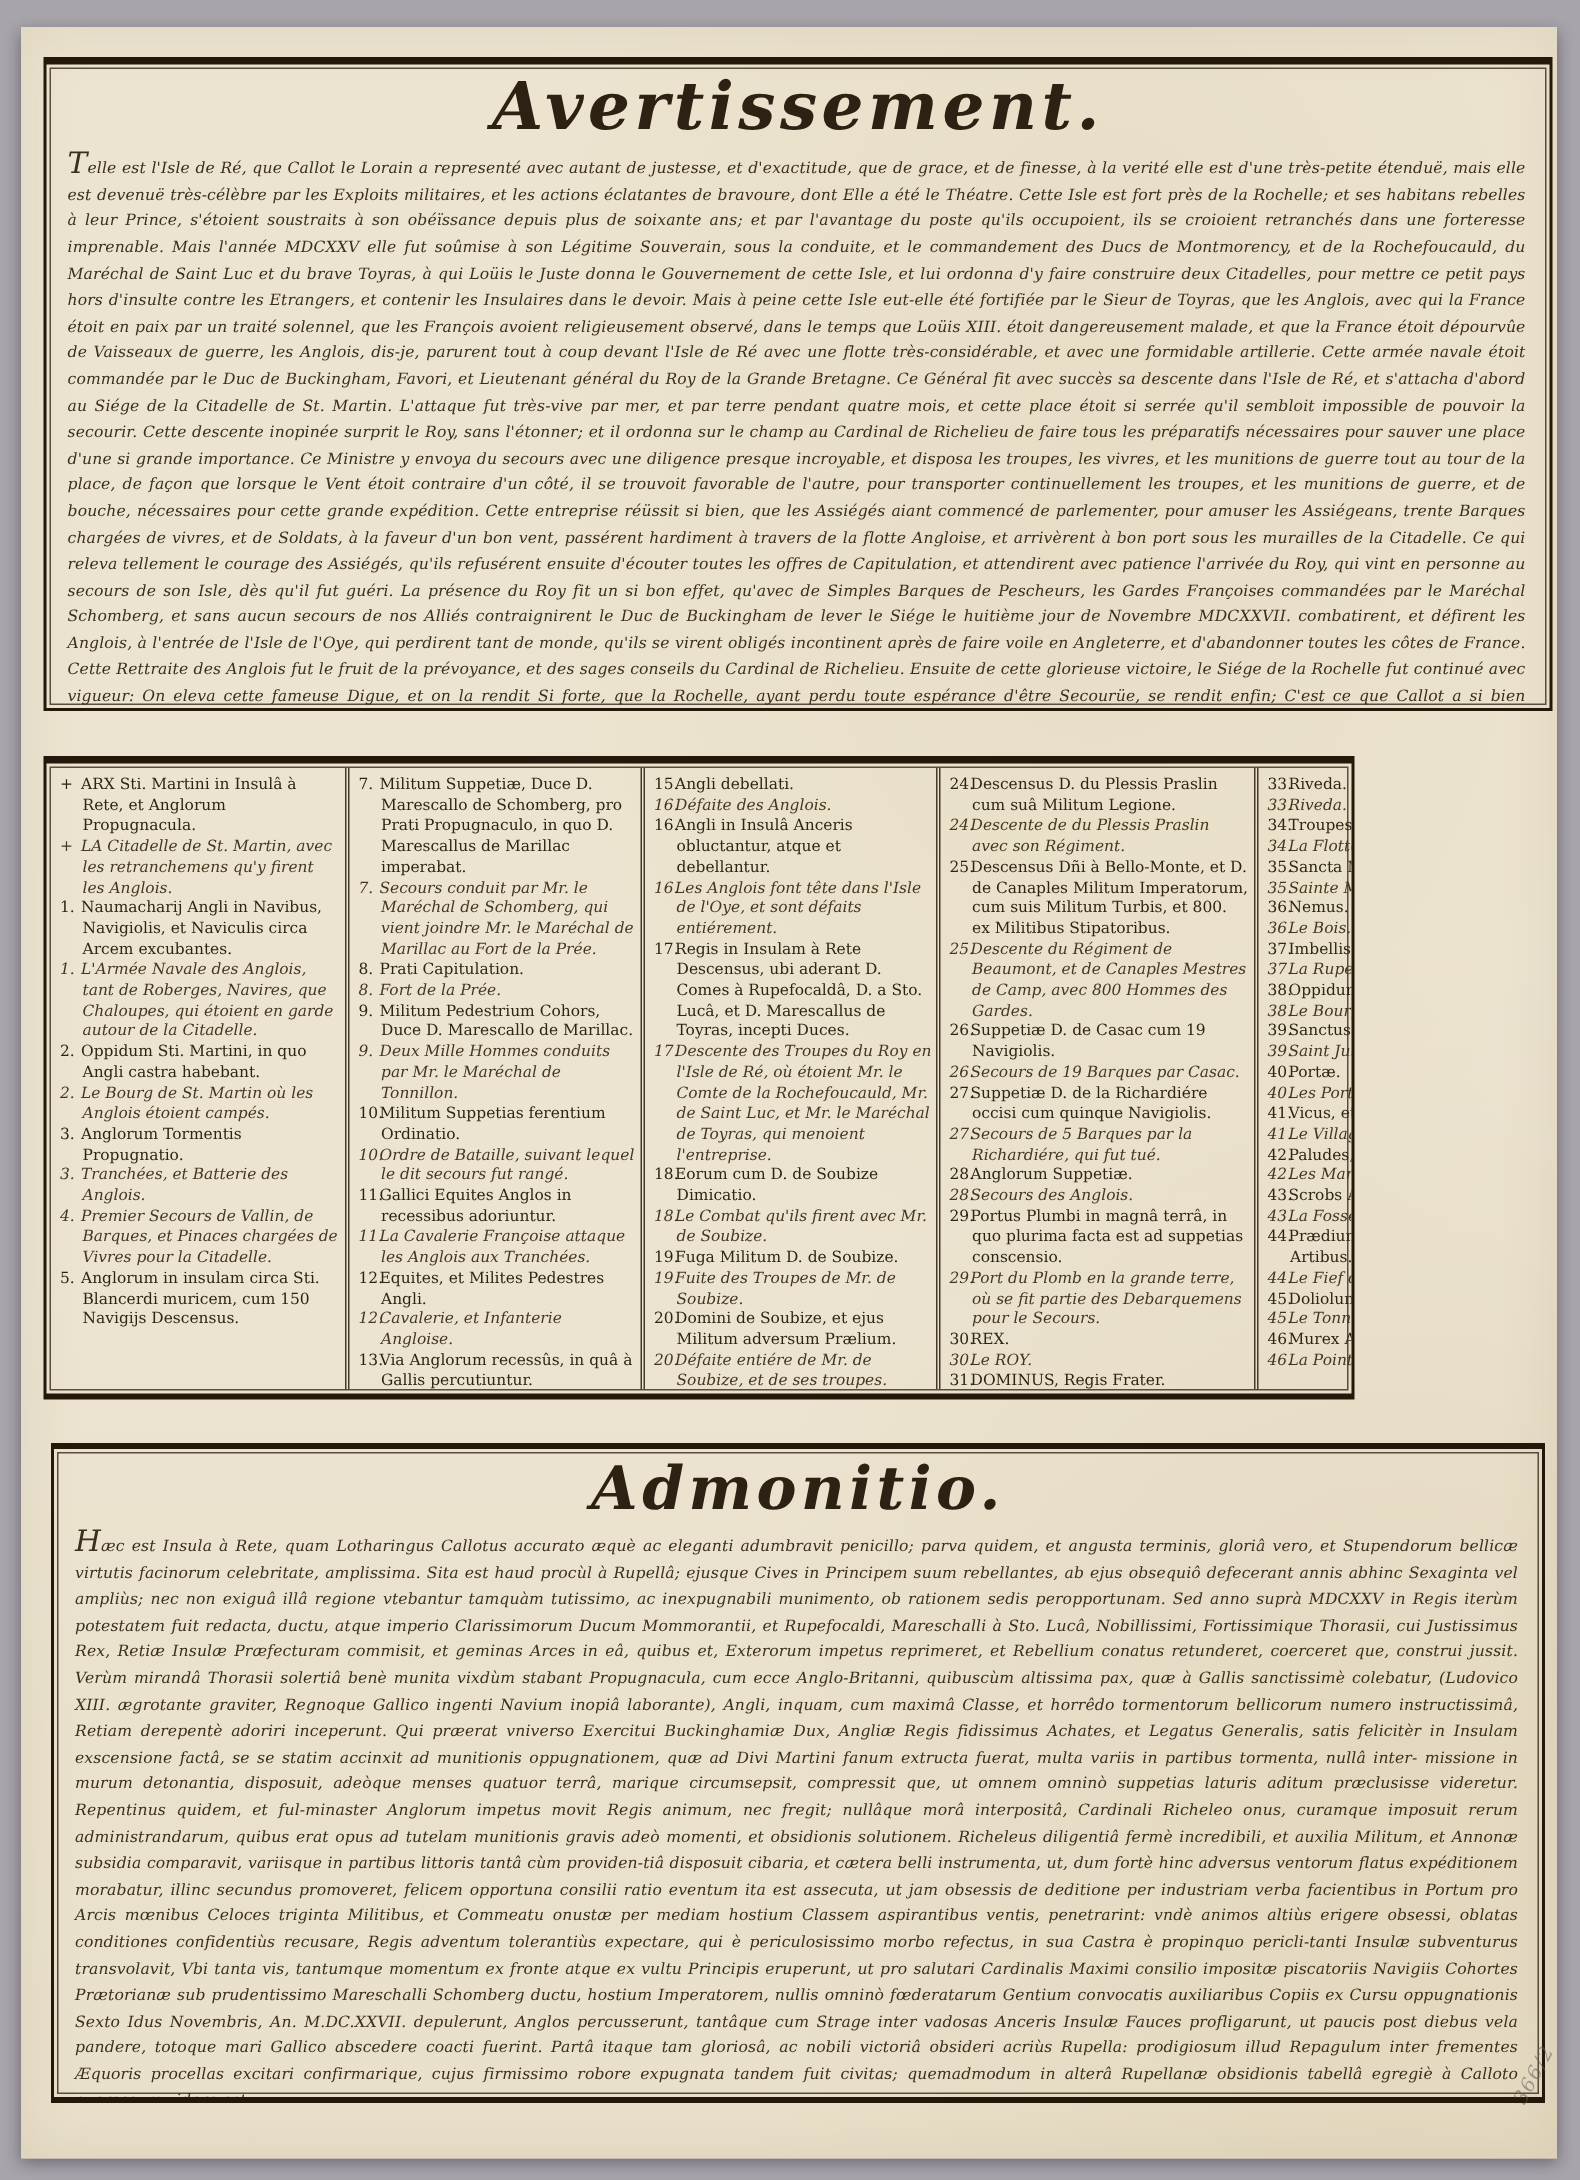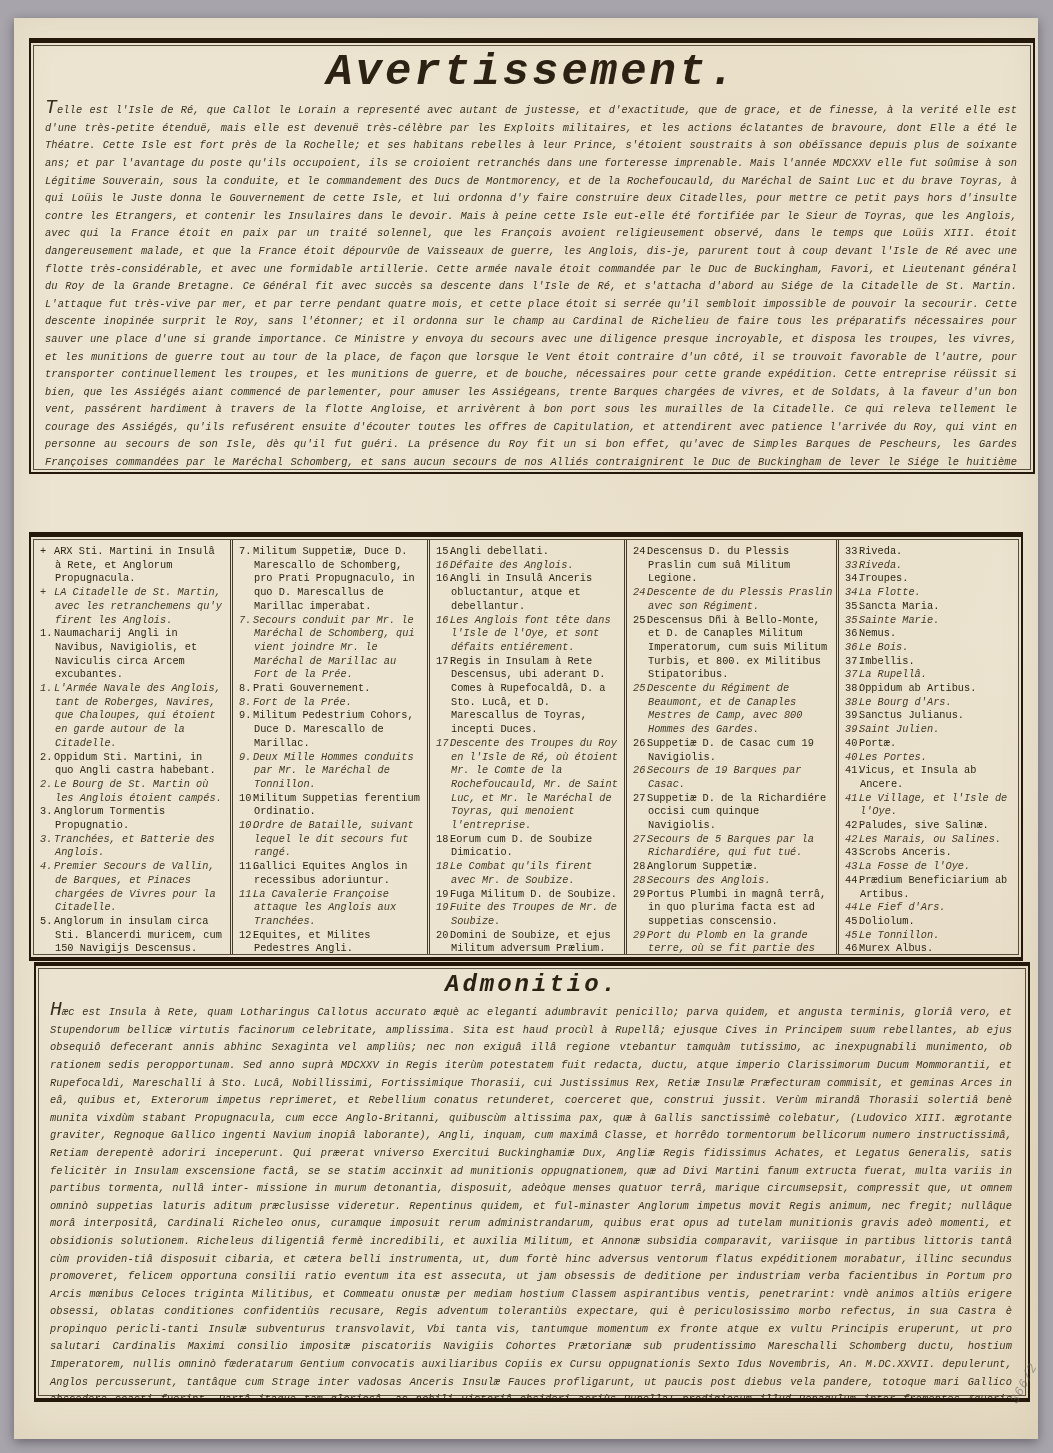--- a/index.html
+++ b/index.html
@@ -10,48 +10,47 @@
     font-family:"DejaVu Serif", serif;
     overflow:hidden;
   }
   .paper{
     position:absolute;left:14px;top:18px;width:1024px;height:1421px;
     background:
       radial-gradient(ellipse at 70% 20%, rgba(214,190,150,.18), transparent 40%),
       radial-gradient(ellipse at 90% 85%, rgba(205,180,140,.22), transparent 35%),
       linear-gradient(180deg,#ece4d0 0%,#ece4d1 55%,#e9e0ca 100%);
     box-shadow:0 3px 10px rgba(30,25,40,.45), inset 0 0 40px rgba(120,100,70,.12);
-    font-family:Liberation Mono, monospace;
   }
   .panel{
     position:absolute;
     border:2px solid #231809;
     background:transparent;
     overflow:hidden;
     box-sizing:border-box;
   }
   .panel::before{
     content:'';position:absolute;inset:2px;
     border:1px solid rgba(40,28,12,.75);
     pointer-events:none;
   }
   .panel-avertissement{left:15px;top:20px;width:1006px;height:436px;border-top-width:5px;}
-  .panel-legend{left:15px;top:514px;width:994px;height:429px;border-top-width:5px;border-bottom-width:4px;}
+  .panel-legend{left:15px;top:486px;width:874px;height:429px;border-top-width:5px;border-bottom-width:4px;}
   .panel-admonitio{left:20px;top:944px;width:996px;height:440px;border-top-width:4px;border-bottom-width:4px;}
 
   .script-title{
     text-align:center;
     font-style:italic;
     color:#2c2113;
     letter-spacing:3px;
     margin:6px 0 4px 0;
     line-height:1.05;
   }
   .panel-avertissement .script-title{font-size:44px;}
-  .panel-admonitio .script-title{font-size:24px;}
+  .panel-admonitio .script-title{font-size:40px;}
 
   .body-text{
     margin:4px 16px 0 14px;
     color:#3a2f1d;
     font-style:italic;
     font-size:10.4px;
     line-height:17.6px;
     text-align:justify;
     letter-spacing:.1px;
   }
@@ -136,21 +135,21 @@
           <p class="legend-entry latin"><span class="n">5.</span><span class="t">Anglorum in insulam circa Sti. Blancerdi muricem, cum 150 Navigijs Descensus.</span></p>
 
         </div>
 
       <div class="legend-col col-w2">
 
           <p class="legend-entry latin"><span class="n">7.</span><span class="t">Militum Suppetiæ, Duce D. Marescallo de Schomberg, pro Prati Propugnaculo, in quo D. Marescallus de Marillac imperabat.</span></p>
 
           <p class="legend-entry french"><span class="n">7.</span><span class="t">Secours conduit par Mr. le Maréchal de Schomberg, qui vient joindre Mr. le Maréchal de Marillac au Fort de la Prée.</span></p>
 
-          <p class="legend-entry latin"><span class="n">8.</span><span class="t">Prati Gouvernement.</span></p>
+          <p class="legend-entry latin"><span class="n">8.</span><span class="t">Prati Capitulation.</span></p>
 
           <p class="legend-entry french"><span class="n">8.</span><span class="t">Fort de la Prée.</span></p>
 
           <p class="legend-entry latin"><span class="n">9.</span><span class="t">Militum Pedestrium Cohors, Duce D. Marescallo de Marillac.</span></p>
 
           <p class="legend-entry french"><span class="n">9.</span><span class="t">Deux Mille Hommes conduits par Mr. le Maréchal de Tonnillon.</span></p>
 
           <p class="legend-entry latin"><span class="n">10.</span><span class="t">Militum Suppetias ferentium Ordinatio.</span></p>
 
           <p class="legend-entry french"><span class="n">10.</span><span class="t">Ordre de Bataille, suivant lequel le dit secours fut rangé.</span></p>

